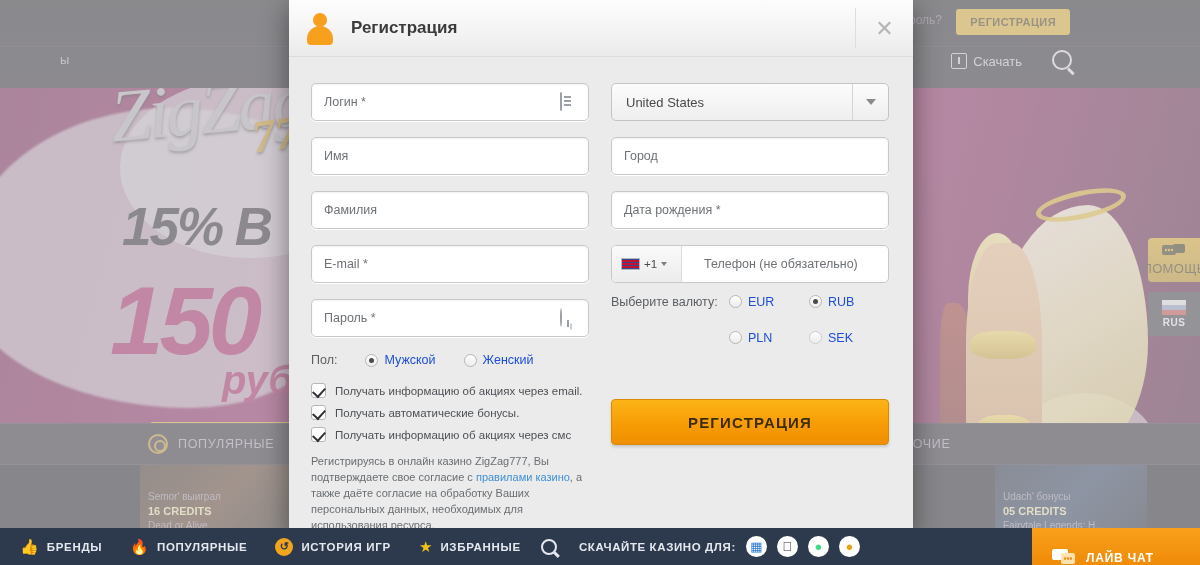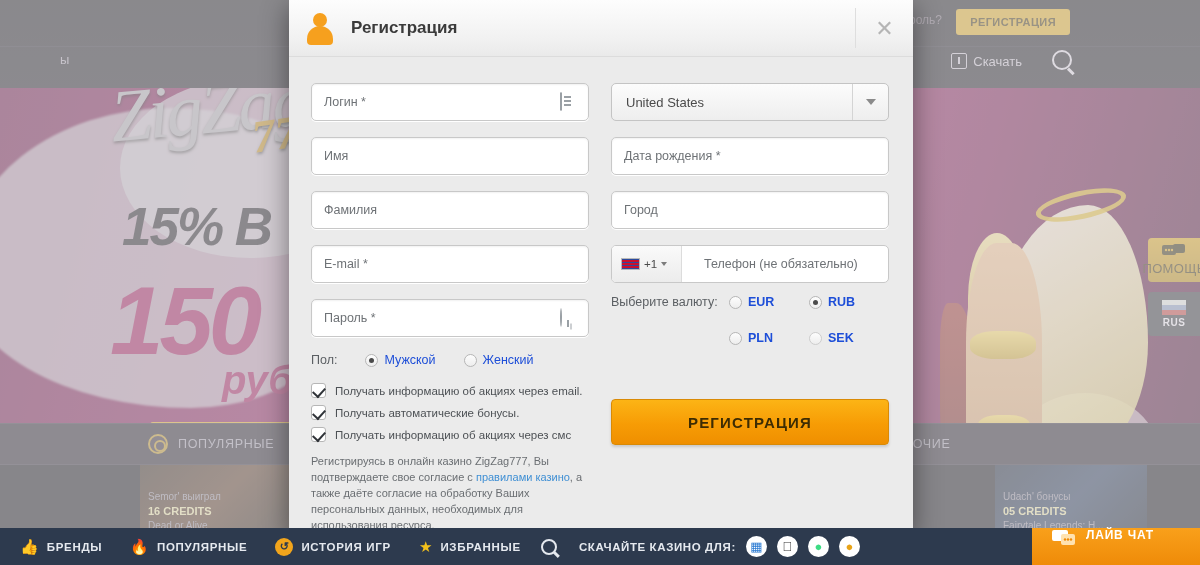--- a/index.html
+++ b/index.html
@@ -175,21 +175,21 @@
   .bn-label { font-size:11.5px; color:#e5e9ef; letter-spacing:.7px; font-weight:bold; }
   .bn-emoji { font-size:15px; line-height:15px; }
   .bn-circle-icon { width:18px;height:18px;border-radius:50%;display:flex;align-items:center;justify-content:center;font-size:11px;font-weight:bold; }
   .bn-search { width:16px;height:16px;border:2px solid #e5e9ef;border-radius:50%;position:relative;margin-left:6px; }
   .bn-search:after{content:"";position:absolute;right:-5px;bottom:-3px;width:7px;height:2.5px;background:#e5e9ef;transform:rotate(45deg);}
   .bn-dl-label { font-size:11.5px; color:#e5e9ef; letter-spacing:.6px; font-weight:bold; margin-left:22px; margin-right:10px;}
   .os-icon { width:21px;height:21px;border-radius:50%;background:#fff;display:flex;align-items:center;justify-content:center;margin-right:10px;font-size:13px;}
   .livechat {
     position:absolute; right:0; top:0; height:37px; min-width:168px;
     background: linear-gradient(180deg,#f9a01b,#ef8b08);
-    display:flex; align-items:flex-start; gap:10px; padding:0 20px;
+    display:flex; align-items:flex-end; gap:10px; padding:0 20px;
   }
   .livechat-label { font-size:12px; font-weight:bold; color:#fff; letter-spacing:.8px; }
 
   
   .float-help {
     position:absolute; right:0; top:238px; width:52px; height:44px;
     background:linear-gradient(180deg,#c79417,#a87c10); border-radius:4px 0 0 4px;
     display:flex;flex-direction:column;align-items:center;justify-content:center;
   }
   .float-help-label{font-size:13px;color:#2d2206;letter-spacing:.3px;margin-top:1px;}
@@ -321,21 +321,21 @@
   .check-lbl { font-size:11.5px; color:#4d5155; }
 
   .terms {
     margin-top:12px; font-size:11px; line-height:1.45; color:#6a6e72;
   }
   .terms a { color:#3f8fd4; text-decoration:none; }
 
   .currency-block { margin-top:12px; }
   .cur-grid { display:flex; flex-wrap:wrap; }
   .cur-title { font-size:12.5px; color:#5b5f63; width:118px; }
-  .cur-cell { width:80px; display:flex; align-items:center; margin-bottom:22px;font-weight:bold; }
+  .cur-cell { width:80px; display:flex; align-items:flex-start; margin-bottom:22px; }
 
   .submit-btn {
     width:100%; height:46px; margin-top:32px;
     background:linear-gradient(180deg,#fcb415 0%,#f79c05 55%,#ef8f00 100%);
     border:1px solid #d98a06; border-radius:4px;
     display:flex; align-items:center; justify-content:center;
     box-shadow: 0 2px 3px rgba(0,0,0,.15);
   }
   .submit-label { font-size:15px; font-weight:bold; color:#3d2c03; letter-spacing:1.2px; }
 </style>
@@ -500,25 +500,25 @@
     <div class="col">
 
       <div class="sel">
         <span class="val">United States</span>
         <span class="arrowbox">
             <span class="caret"></span>
           </span>
       </div>
 
       <div class="fld">
+        <span class="ph">Город</span>
+      </div>
+
+      <div class="fld">
         <span class="ph">Дата рождения *</span>
-      </div>
-
-      <div class="fld">
-        <span class="ph">Город</span>
       </div>
 
       <div class="phone-row">
         <span class="phone-cc">
           <span class="flag-us">
             <i style="top:1px"></i>
               <i style="top:4px"></i>
               <i style="top:7px"></i>
               <i style="top:10px"></i>
           </span>

